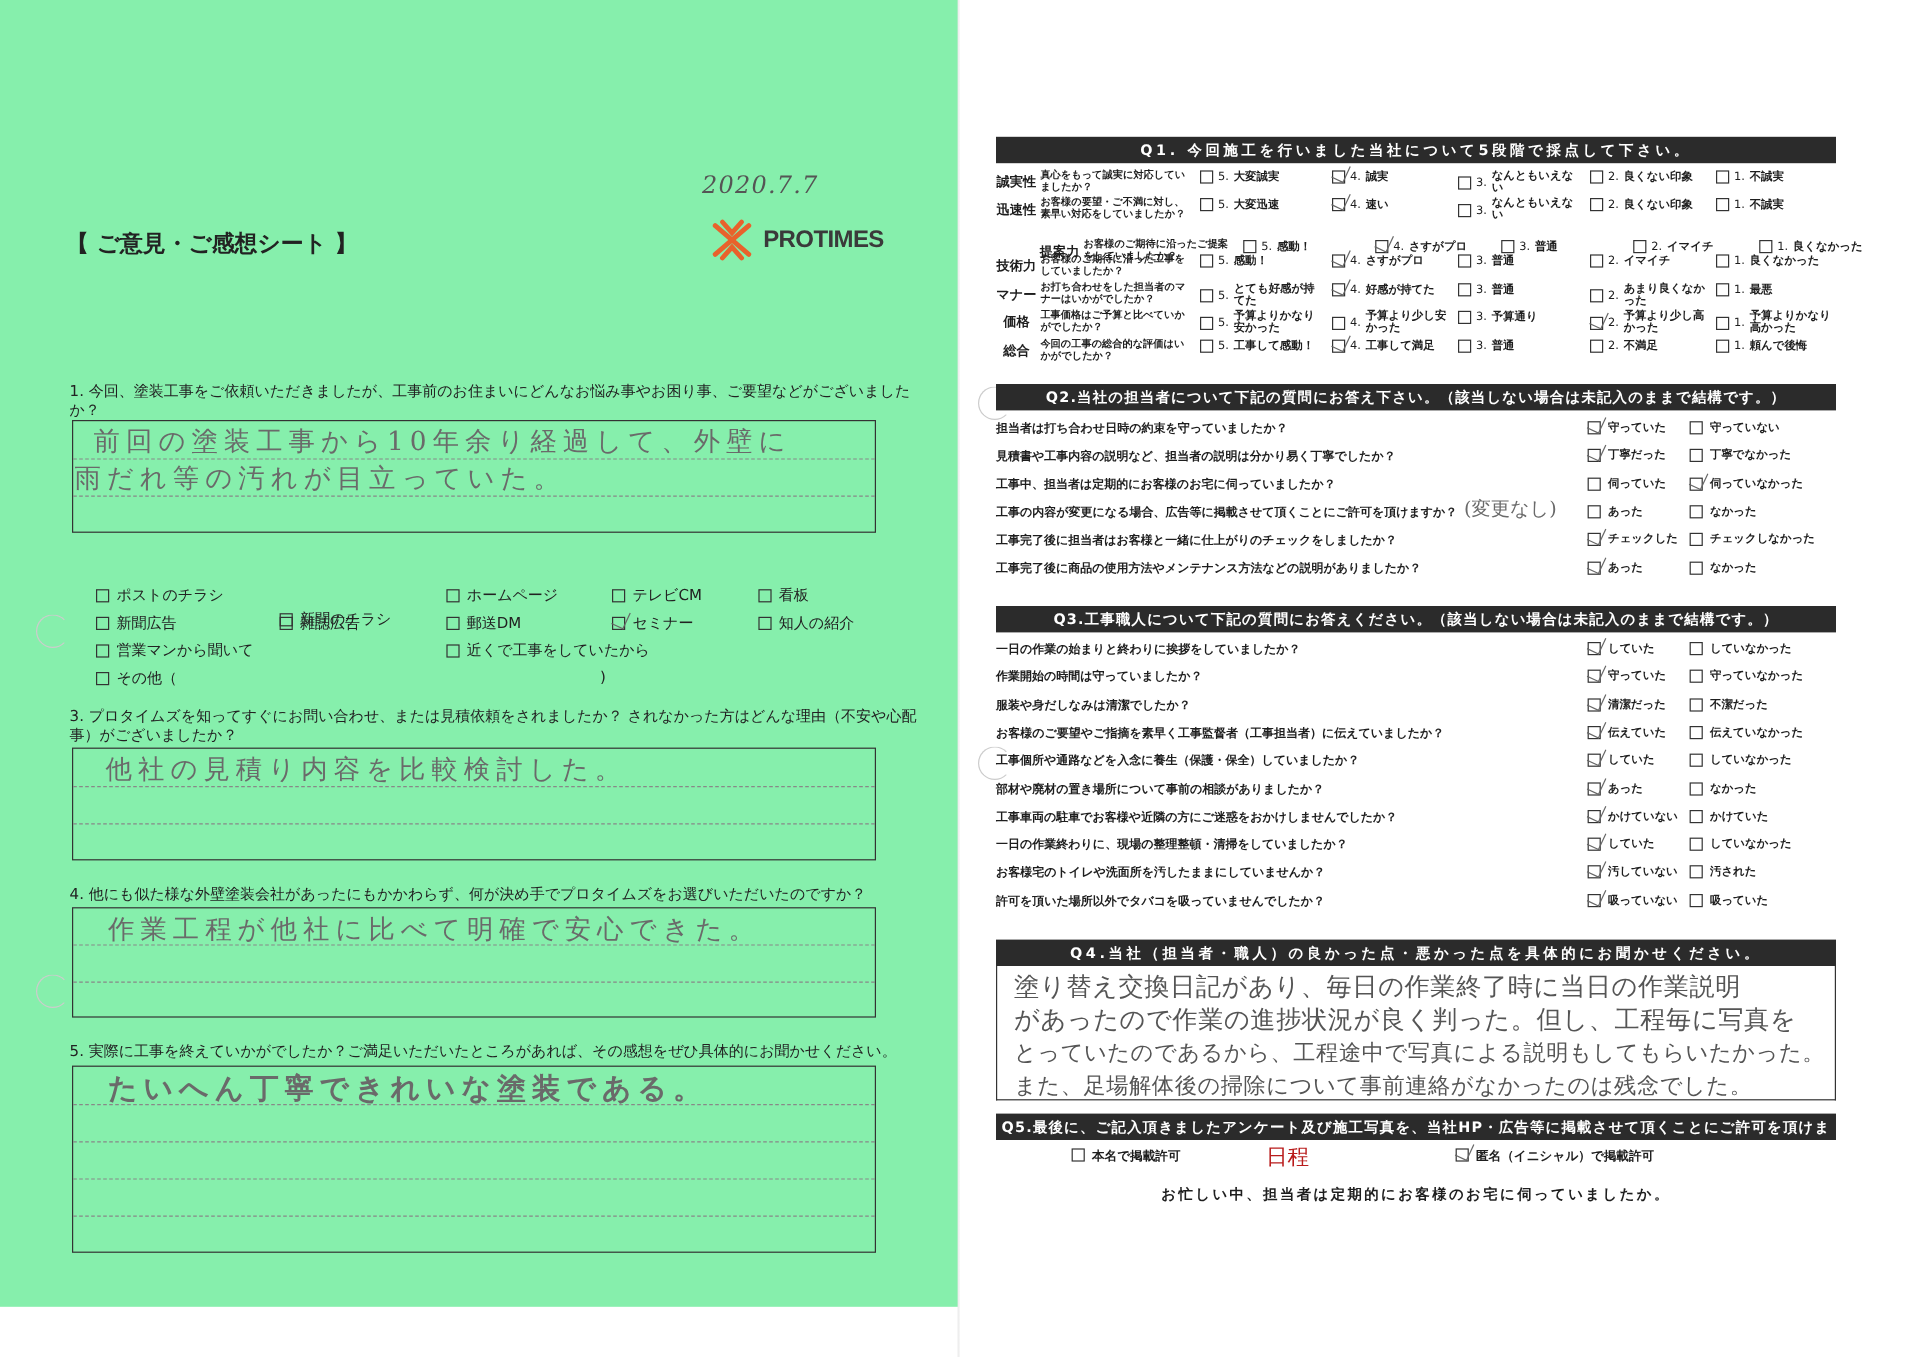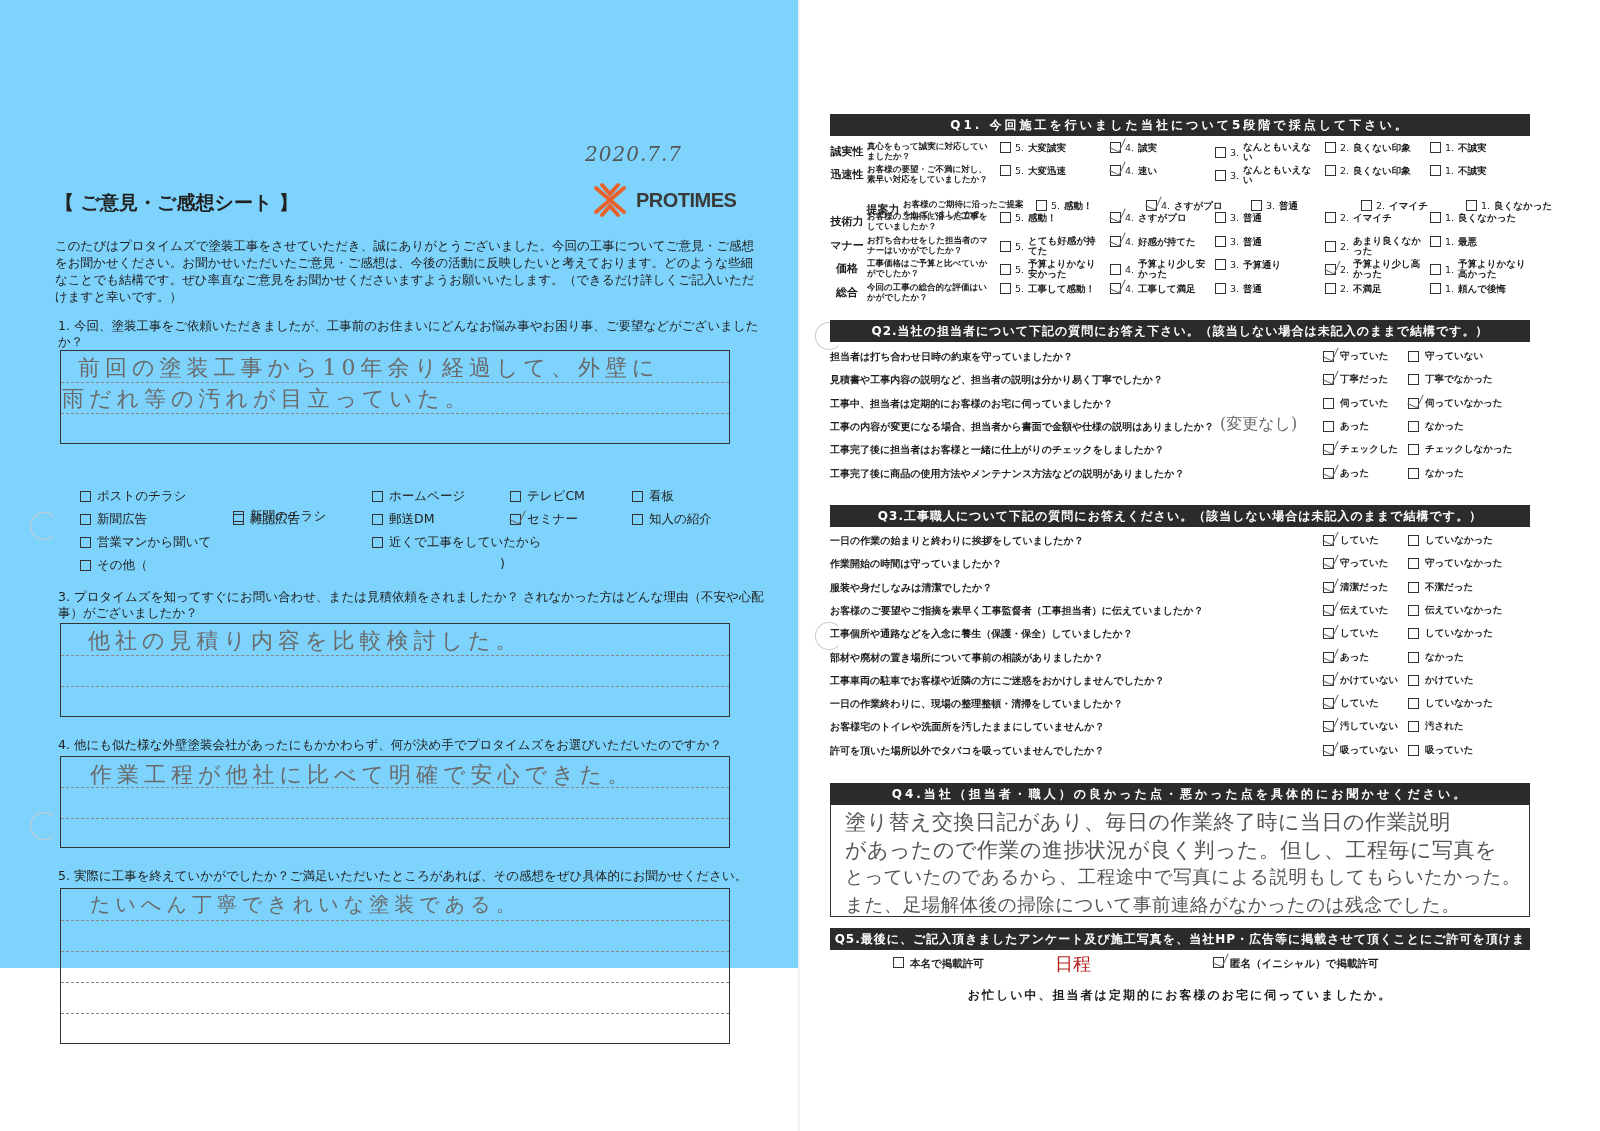--- a/index.html
+++ b/index.html
@@ -1,18 +1,18 @@
 <!DOCTYPE html>
 <html><head>
 <meta charset="utf-8">
 <style>
   * { box-sizing: border-box; margin: 0; padding: 0; }
   html, body { width: 1600px; height: 1131px; background: #fff; overflow: hidden; }
   body { font-family: "DejaVu Sans", sans-serif; color: #1e1e1e; position: relative; }
-  .page-left { position: absolute; left: 0; top: 0; width: 800px; height: 968px; background: #7dd3fc; }
+  .page-left { position: absolute; left: 0; top: 0; width: 800px; height: 1089px; background: #86efac; }
   .page-right { position: absolute; left: 800px; top: 0; width: 800px; height: 1131px; background: #fff; }
   .fold { position: absolute; left: 798px; top: 0; width: 4px; height: 1131px; background: linear-gradient(90deg,#e8e8e8,#f8f8f8,#e8e8e8); }
   .punch { position: absolute; width: 28px; height: 28px; border: 1px solid #ccc; border-radius: 50%; border-right-color: transparent; }
 
   .date { position: absolute; left: 585px; top: 142px; font-family: "DejaVu Serif", serif; font-style: italic; font-size: 20px; color: #555; letter-spacing: 1px; }
   .title { position: absolute; left: 55px; top: 190px; font-size: 19px; font-weight: bold; color: #222; }
   .logo { position: absolute; left: 590px; top: 182px; display: flex; align-items: center; gap: 6px; }
   .logo svg { width: 40px; height: 36px; }
   .logo-text { font-family: "Liberation Sans", sans-serif; font-size: 20px; font-weight: bold; color: #3a3a3a; letter-spacing: -0.5px; }
   .intro { position: absolute; left: 55px; top: 237px; width: 700px; font-size: 12.5px; line-height: 17px; color: #222; }
@@ -60,21 +60,20 @@
     <svg viewBox="0 0 40 36">
       <g stroke="#e8622c" stroke-width="4" fill="none" stroke-linecap="round">
         <path d="M6 6 L34 30"></path>
           <path d="M34 6 L6 30"></path>
         <path d="M12 3 L20 12 L28 3"></path>
           <path d="M12 33 L20 24 L28 33"></path>
       </g>
     </svg>
     <span class="logo-text">PROTIMES</span>
   </div>
-  <div class="intro">このたびはプロタイムズで塗装工事をさせていただき、誠にありがとうございました。今回の工事についてご意見・ご感想をお聞かせください。お聞かせいただいたご意見・ご感想は、今後の活動に反映したいと考えております。どのような些細なことでも結構です。ぜひ率直なご意見をお聞かせくださいますようお願いいたします。（できるだけ詳しくご記入いただけますと幸いです。）</div>
 
   <div class="q-text" style="top:318px;">1. 今回、塗装工事をご依頼いただきましたが、工事前のお住まいにどんなお悩み事やお困り事、ご要望などがございましたか？</div>
   <div class="answer-box" style="top:350px;height:94px;">
     <div class="answer-line" style="top:31px;"></div>
     <div class="answer-line" style="top:62px;"></div>
   </div>
   <div class="hand" style="left:78px;top:353px;">前回の塗装工事から10年余り経過して、外壁に</div>
   <div class="hand" style="left:62px;top:384px;">雨だれ等の汚れが目立っていた。</div>
 
   <div id="q2-options">
@@ -149,21 +148,21 @@
   </div>
   <div class="hand" style="left:90px;top:760px;">作業工程が他社に比べて明確で安心できた。</div>
 
   <div class="q-text" style="top:868px;">5. 実際に工事を終えていかがでしたか？ご満足いただいたところがあれば、その感想をぜひ具体的にお聞かせください。</div>
   <div class="answer-box" style="top:888px;height:156px;">
     <div class="answer-line" style="top:31px;"></div>
     <div class="answer-line" style="top:62px;"></div>
     <div class="answer-line" style="top:93px;"></div>
     <div class="answer-line" style="top:124px;"></div>
   </div>
-  <div class="hand" style="left:90px;top:891px;font-size:20px;">たいへん丁寧できれいな塗装である。</div>
+  <div class="hand" style="left:90px;top:891px;font-size:24px;font-weight:bold;">たいへん丁寧できれいな塗装である。</div>
 </div>
 
 <div class="fold"></div>
 
 <div class="page-right">
   <div class="punch" style="left:15px;top:322px;"></div>
   <div class="punch" style="left:15px;top:622px;"></div>
 </div>
 
 <div class="band" style="top:114px;">Q1. 今回施工を行いました当社について5段階で採点して下さい。</div>
@@ -402,21 +401,21 @@
       <span class="r2a" style="left:493px">
         <span class="cb"></span>
         <span>伺っていた</span>
       </span>
       <span class="r2a" style="left:578px">
         <span class="cb checked"></span>
         <span>伺っていなかった</span>
       </span>
     </div>
     <div class="r2row" style="top: 415.9px;">
-      <span class="r2q">工事の内容が変更になる場合、担当者から書面で金額や仕様の説明はありましたか？</span>
+      <span class="r2q">工事の内容が変更になる場合、広告等に掲載させて頂くことにご許可を頂けますか？</span>
       <span class="r2note">(変更なし)</span>
       <span class="r2a" style="left:493px">
         <span class="cb"></span>
         <span>あった</span>
       </span>
       <span class="r2a" style="left:578px">
         <span class="cb"></span>
         <span>なかった</span>
       </span>
     </div>

